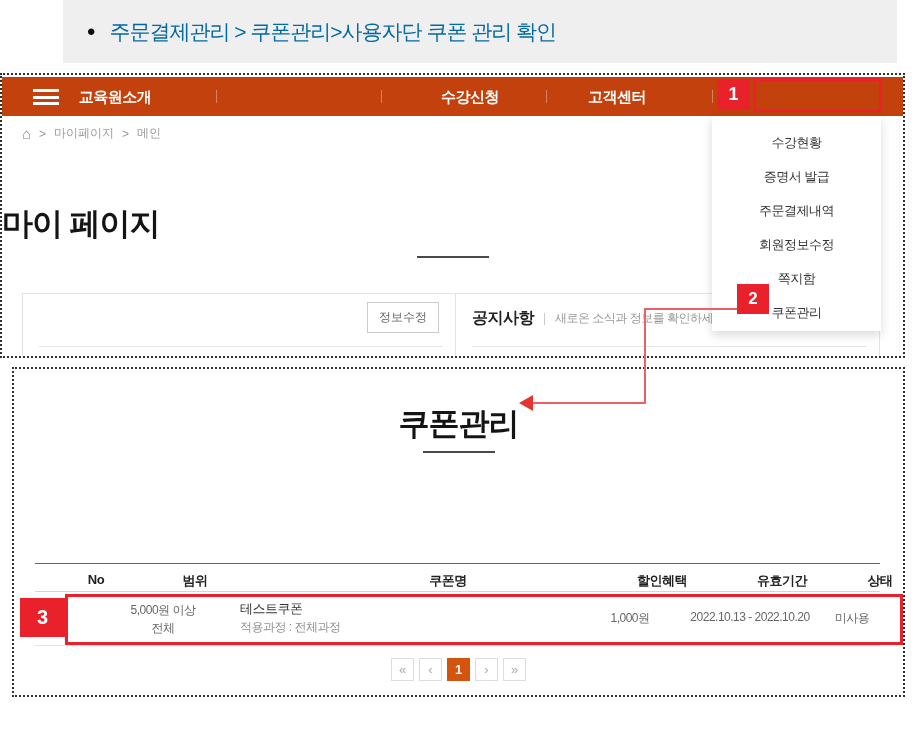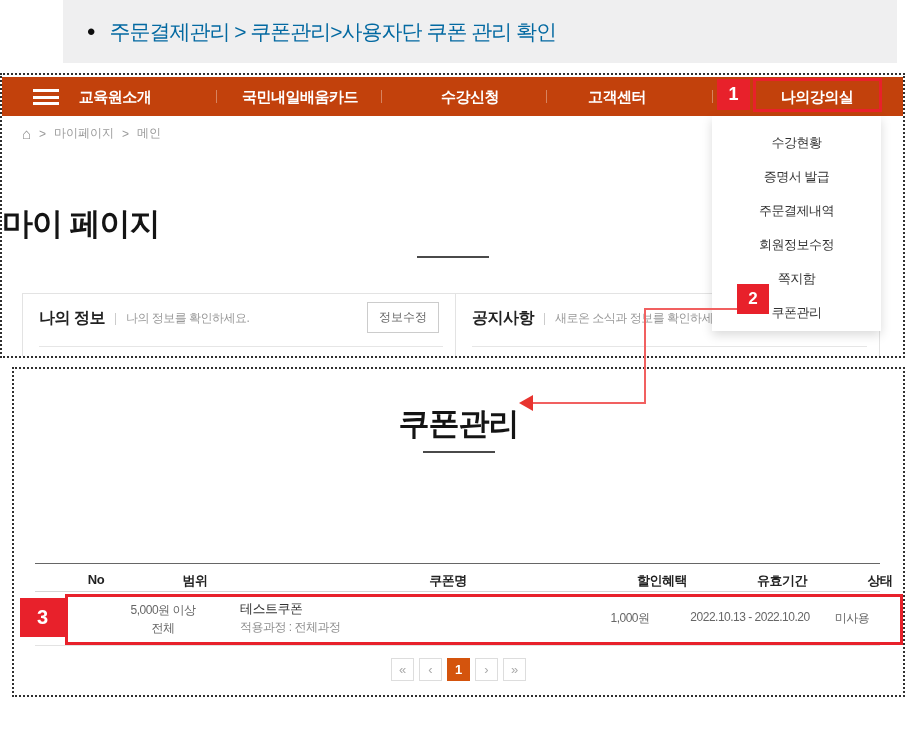--- a/index.html
+++ b/index.html
@@ -113,24 +113,22 @@
   </div>
 
   <div class="frame1">
     <div class="nav">
       <div class="hamburger">
         <span></span>
           <span></span>
           <span></span>
       </div>
       <a class="nav-item" style="left:113px">교육원소개</a>
-      <a class="nav-item" style="left:298px">국민내일배움카드</a>
       <a class="nav-item" style="left:468px">수강신청</a>
       <a class="nav-item" style="left:615px">고객센터</a>
-      <a class="nav-item" style="left:815px">나의강의실</a>
       <div class="nav-sep" style="left:214px"></div>
       <div class="nav-sep" style="left:379px"></div>
       <div class="nav-sep" style="left:544px"></div>
       <div class="nav-sep" style="left:710px"></div>
     </div>
     <div class="badge badge1">1</div>
     <div class="nav-highlight"></div>
 
     <div class="breadcrumb">
       <span class="home-glyph">⌂</span>
@@ -138,25 +136,20 @@
       <span class="crumb">마이페이지</span>
       <span>&gt;</span>
       <span>메인</span>
     </div>
 
     <h1 class="page-title">마이 페이지</h1>
     <div class="title-underline u1"></div>
 
     <div class="info-row">
       <div class="info-pane pane-left">
-        <div class="pane-head">
-          <span class="pane-title">나의 정보</span>
-          <span class="pane-sep"></span>
-          <span class="pane-desc">나의 정보를 확인하세요.</span>
-        </div>
         <button class="edit-btn">정보수정</button>
         <div class="pane-rule"></div>
       </div>
       <div class="info-pane pane-right">
         <div class="pane-head">
           <span class="pane-title">공지사항</span>
           <span class="pane-sep"></span>
           <span class="pane-desc">새로온 소식과 정보를 확인하세요.</span>
         </div>
         <div class="pane-rule"></div>

